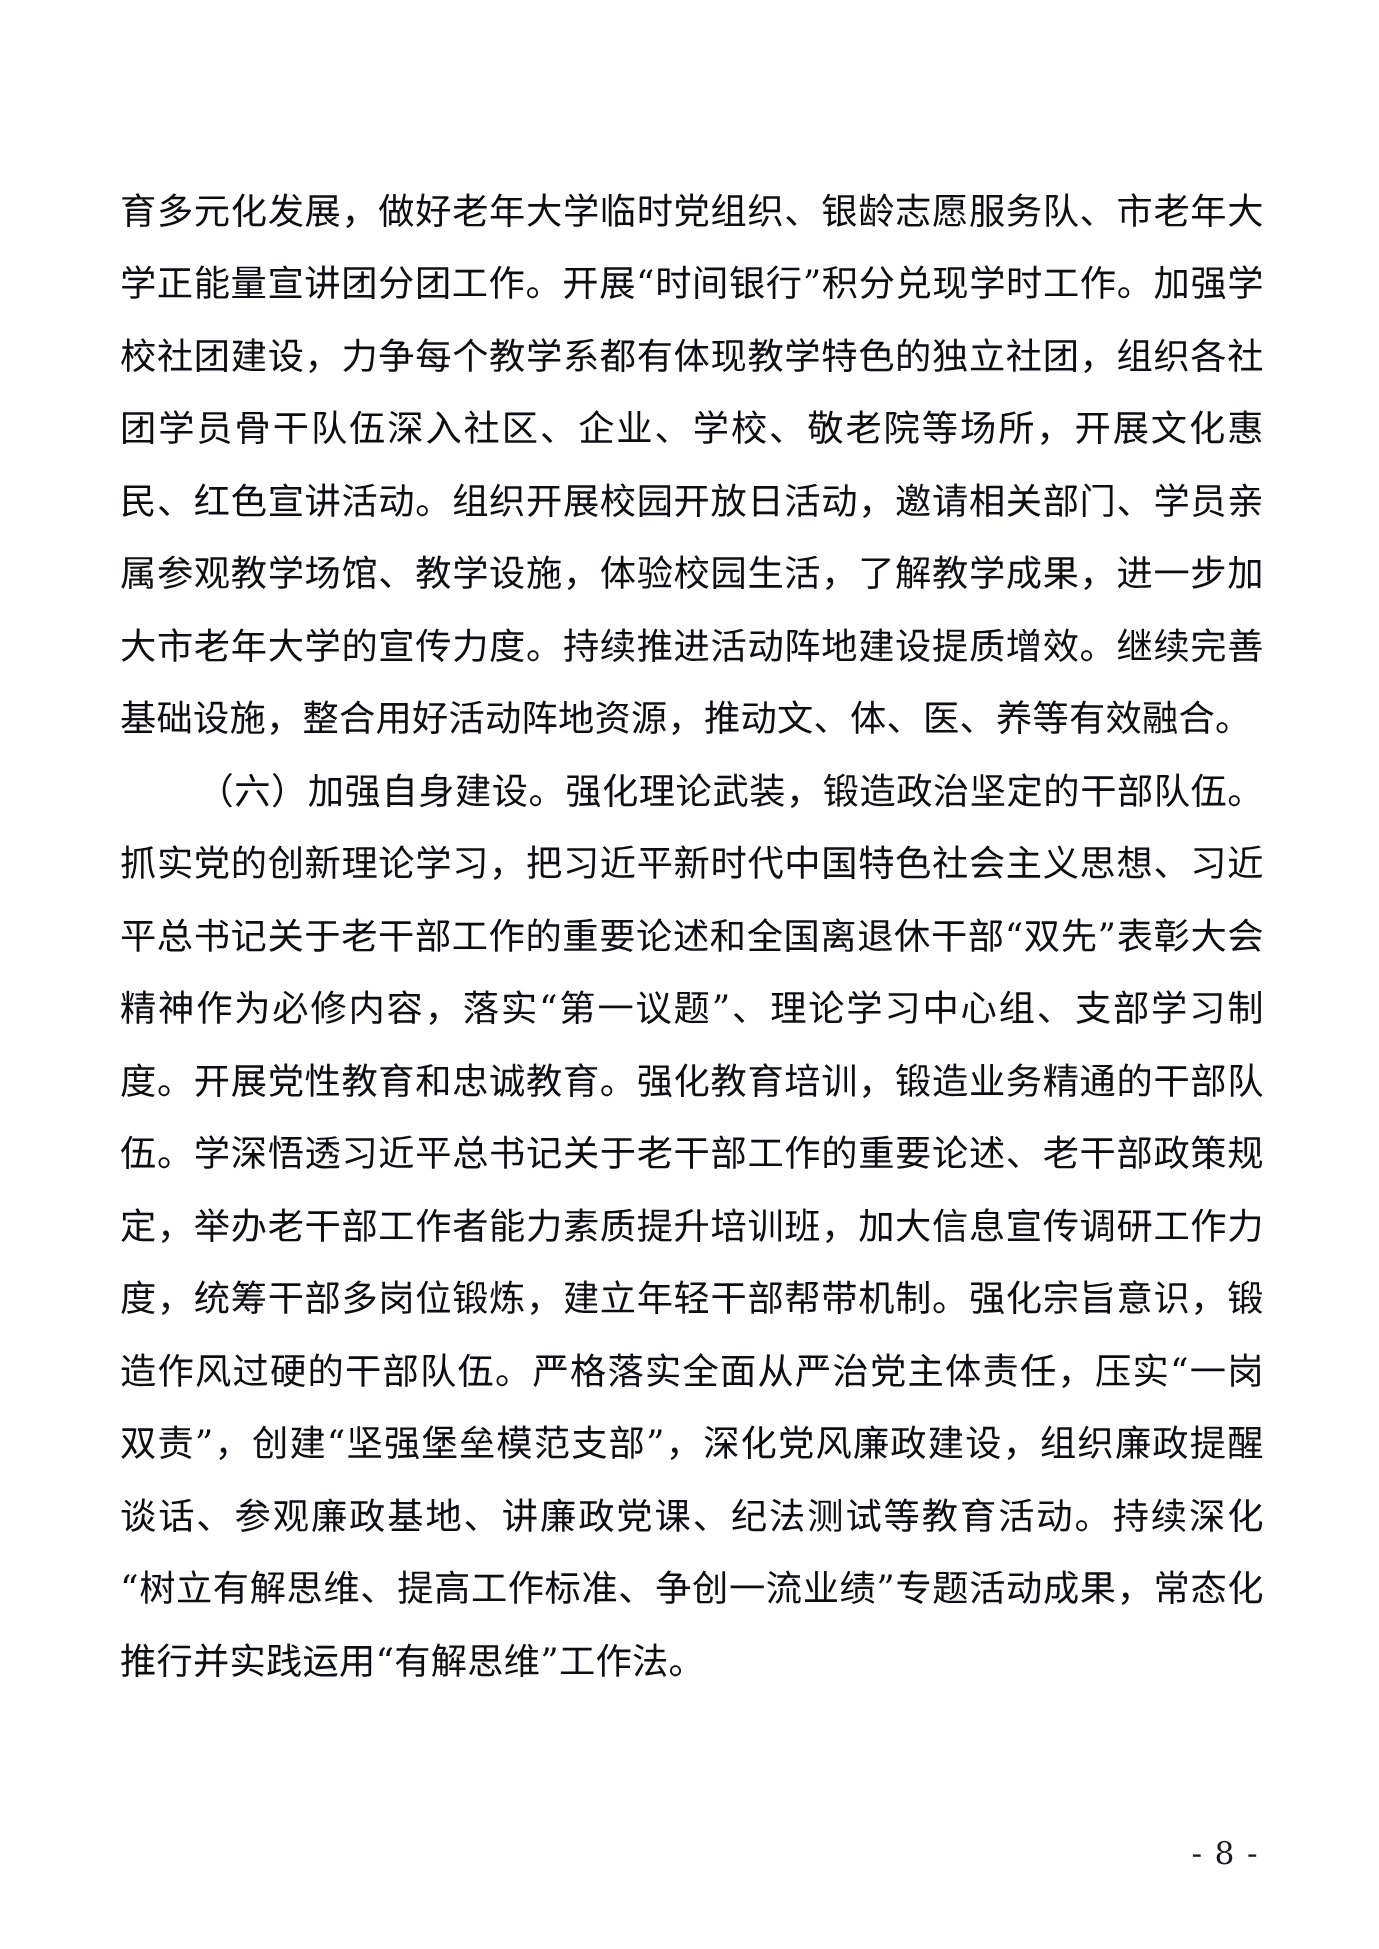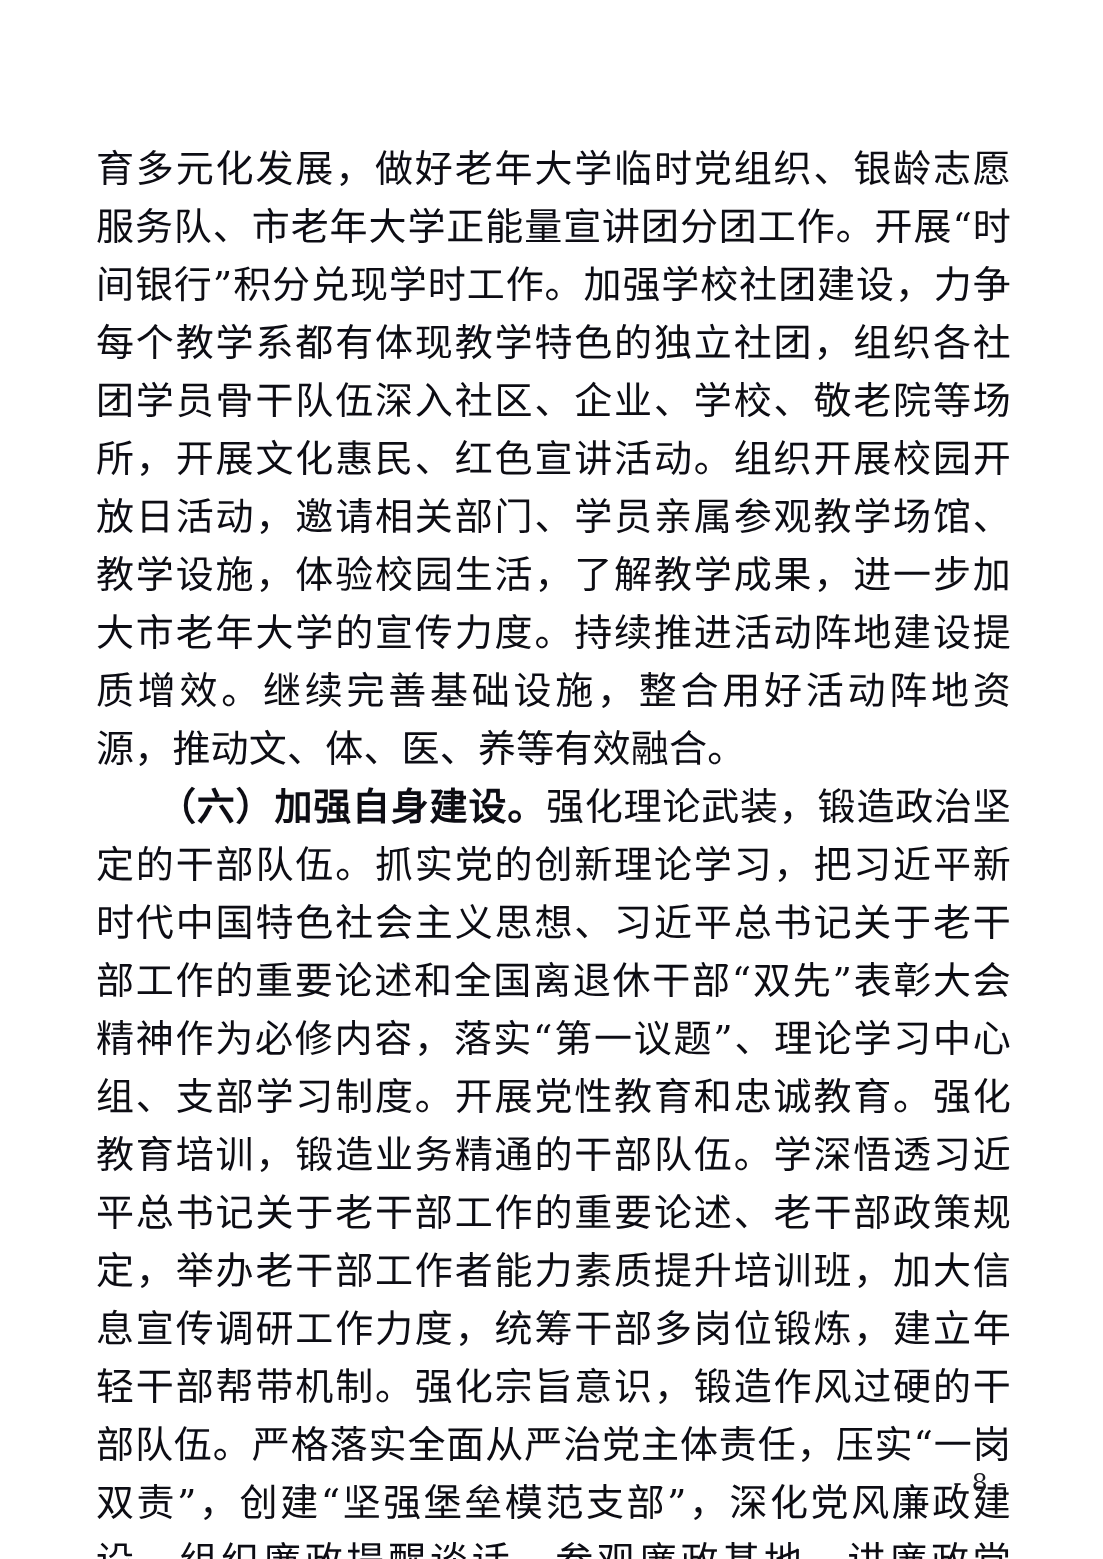--- a/index.html
+++ b/index.html
@@ -16,36 +16,36 @@
     overflow: hidden;
   }
   .content {
     position: absolute;
     left: 96px;
     top: 140px;
     width: 915px;
   }
   .para {
     font-family: "DejaVu Serif", "Liberation Serif", serif;
-    font-size: 38px;
+    font-size: 29px;
     line-height: 58px;
     color: #0d0d14;
     text-align: justify;
     text-justify: inter-ideograph;
     margin: 0;
     letter-spacing: 0.2px;
   }
   .para + .para {
     margin-top: 0;
   }
   .indent {
     text-indent: 62px;
   }
   .heading-run {
-    font-weight: bold;
+    font-weight: normal;
     font-family: "DejaVu Serif", "Liberation Serif", serif;
   }
   .page-number {
     position: absolute;
     right: 96px;
     bottom: 62px;
     font-family: "DejaVu Serif", "Liberation Serif", serif;
     font-size: 25px;
     color: #1b1b22;
     letter-spacing: 1px;

